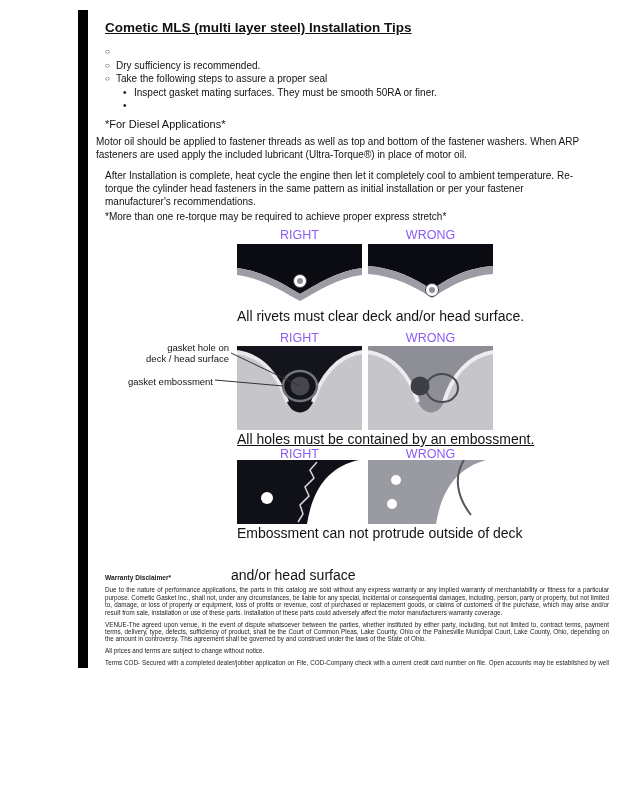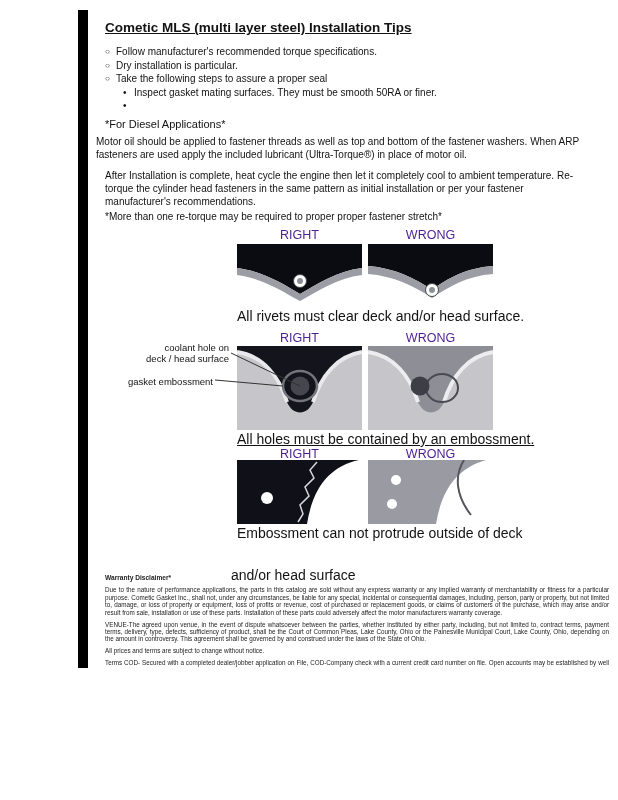--- a/index.html
+++ b/index.html
@@ -13,21 +13,21 @@
   .bullets { left:105px; top:45px; width:502px; font-size:10px; line-height:13.5px; }
   .b-row { display:flex; }
   .b-marker { width:11px; flex:0 0 11px; font-size:8px; line-height:13.5px; }
   .sub { margin-left:18px; }
   .sub .b-marker { font-size:10px; }
   .diesel-heading { left:105px; top:118px; font-size:11px; font-weight:normal; }
   .para { font-size:10px; line-height:13.2px; width:486px; }
   .p1 { left:96px; top:135px; }
   .p2 { left:105px; top:169px; }
   .note { left:105px; top:211px; font-size:10px; }
-  .rw-header { width:125px; text-align:center; font-size:12.5px; color:#4c1d95; }
+  .rw-header { width:125px; text-align:center; font-size:12.5px; color:#8b5cf6; }
   .caption { font-size:14px; line-height:12px; }
   .callout { font-size:9.5px; line-height:11px; text-align:right; }
   .legal { left:105px; top:574px; width:504px; font-size:6.3px; line-height:7.4px; color:#222; }
   .legal .lh { font-size:6.6px; font-weight:bold; margin:0 0 5px 0; }
   .legal p { margin:0 0 4.5px 0; text-align:justify; }
   .legal p.tight { margin:0 0 1px 0; }
   .code { left:390px; top:760px; font-size:12px; color:#404040; }
   svg { display:block; }
 </style>
 </head>
@@ -35,45 +35,44 @@
 
 <div class="page">
 
   <div class="abs spine"></div>
 
   <div class="abs title">Cometic MLS (multi layer steel) Installation Tips</div>
 
   <div class="abs bullets">
     <div class="b-row">
       <span class="b-marker">○</span>
-      <span>Follow manufacturer's recommended torque specifications.</span>
     </div>
     <div class="b-row">
       <span class="b-marker">○</span>
-      <span>Dry installation is particular.</span>
+      <span>Dry sufficiency is recommended.</span>
     </div>
     <div class="b-row">
       <span class="b-marker">○</span>
       <span>Take the following steps to assure a proper seal</span>
     </div>
     <div class="sub">
       <div class="b-row">
         <span class="b-marker">•</span>
         <span>Inspect gasket mating surfaces.  They must be smooth 50RA or finer.</span>
       </div>
       <div class="b-row">
         <span class="b-marker">•</span>
       </div>
     </div>
   </div>
 
   <div class="abs diesel-heading">*For Diesel Applications*</div>
   <div class="abs para p1">Motor oil should be applied to fastener threads as well as top and bottom of the fastener washers. When ARP fasteners are used apply the included lubricant (Ultra-Torque®) in place of motor oil.</div>
   <div class="abs para p2">After Installation is complete, heat cycle the engine then let it completely cool to ambient temperature. Re-torque the cylinder head fasteners in the same pattern as initial installation or per your fastener manufacturer's recommendations.</div>
-  <div class="abs note">*More than one re-torque may be required to proper proper fastener stretch*</div>
+  <div class="abs note">*More than one re-torque may be required to achieve proper express stretch*</div>
 
   <div class="abs rw-header" style="left:237px; top:228px;">RIGHT</div>
   <div class="abs rw-header" style="left:368px; top:228px;">WRONG</div>
 
   <div class="abs" style="left:237px; top:244px;">
     <svg width="125" height="62" viewBox="0 0 125 62">
       <rect width="125" height="62" fill="#ffffff"></rect>
       <path d="M0,0 H125 V24 C100,27 80,40 63,50 C46,40 25,27 0,24 Z" fill="#0b0b12"></path>
       <path d="M0,24 C25,27 46,40 63,50 C80,40 100,27 125,24 L125,31 C100,34 81,47 63,57 C45,47 25,34 0,31 Z" fill="#9c9ca4"></path>
       <circle cx="63" cy="37" r="6.5" fill="#ffffff"></circle>
@@ -89,21 +88,21 @@
       <circle cx="64" cy="46" r="6.5" fill="#ffffff"></circle>
       <circle cx="64" cy="46" r="3" fill="#8e8e96"></circle>
       <circle cx="64" cy="46" r="6.5" fill="none" stroke="#44444c" stroke-width="1"></circle>
     </svg>
   </div>
   <div class="abs caption" style="left:237px; top:310px;">All rivets must clear deck and/or head surface.</div>
 
   <div class="abs rw-header" style="left:237px; top:331px;">RIGHT</div>
   <div class="abs rw-header" style="left:368px; top:331px;">WRONG</div>
 
-  <div class="abs callout" style="left:105px; top:342px; width:124px;">coolant hole on</div>
+  <div class="abs callout" style="left:105px; top:342px; width:124px;">gasket hole on</div>
   <div class="abs callout" style="left:105px; top:353px; width:124px;">deck / head surface</div>
   <div class="abs callout" style="left:105px; top:376px; width:108px;">gasket embossment</div>
 
   <div class="abs" style="left:237px; top:346px;">
     <svg width="125" height="84" viewBox="0 0 125 84">
       <rect width="125" height="84" fill="#c6c6ca"></rect>
       <path d="M0,0 H125 V6 C100,10 84,30 76,56 C70,70 56,70 50,56 C42,30 26,10 0,6 Z" fill="#14141c"></path>
       <path d="M0,6 C26,10 42,30 50,56" fill="none" stroke="#e9e9ec" stroke-width="4"></path>
       <path d="M125,6 C100,10 84,30 76,56" fill="none" stroke="#e9e9ec" stroke-width="4"></path>
       <ellipse cx="63" cy="40" rx="17" ry="15" fill="none" stroke="#74747c" stroke-width="2.5"></ellipse>

